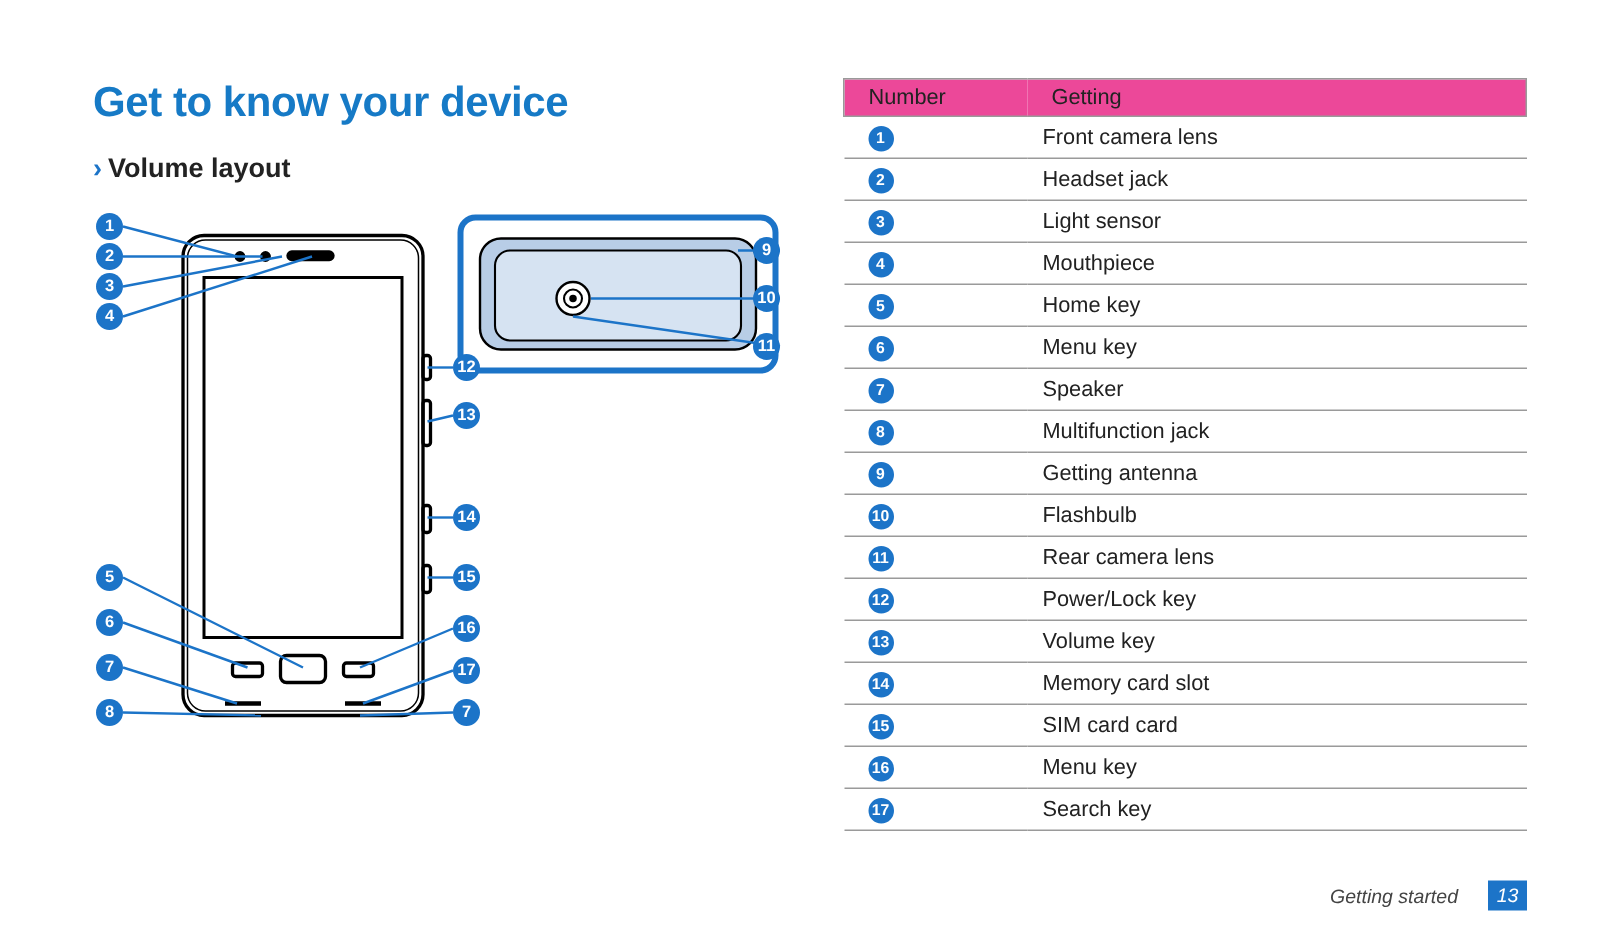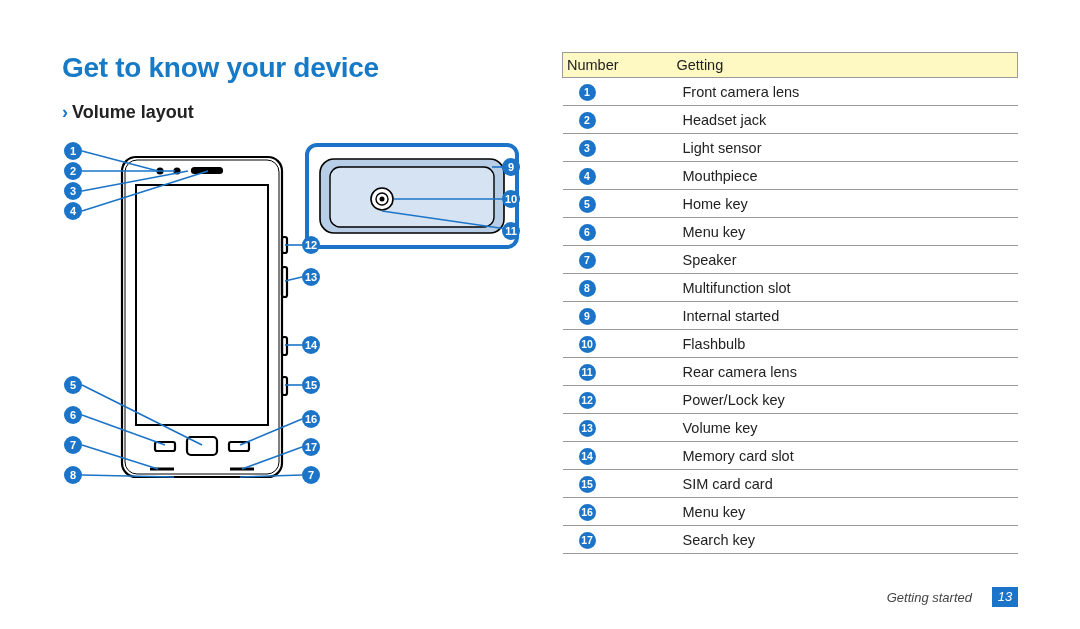--- a/index.html
+++ b/index.html
@@ -76,25 +76,25 @@
   }
   
   table.parts {
     width: 100%;
     border-collapse: collapse;
     font-size: 14.5px;
   }
   table.parts th {
     text-align:left;
     font-weight:400;
-    background:#fef9c3;
+    background:#ec4899;
     border:1px solid #9a9a9a;
     border-left:none;
     border-right:none;
-    padding:4px 4px;
+    padding:4px 16px;
   }
   table.parts th:first-child {
     border-left:1px solid #9a9a9a;
     width:90px;
   }
   table.parts th:last-child {
     border-right:1px solid #9a9a9a;
   }
   table.parts td {
     border-bottom:1px solid #9a9a9a;
@@ -276,25 +276,25 @@
           <tr>
             <td class="num"><span class="num-circle">6</span></td>
             <td>Menu key</td>
           </tr>
           <tr>
             <td class="num"><span class="num-circle">7</span></td>
             <td>Speaker</td>
           </tr>
           <tr>
             <td class="num"><span class="num-circle">8</span></td>
-            <td>Multifunction slot</td>
+            <td>Multifunction jack</td>
           </tr>
           <tr>
             <td class="num"><span class="num-circle">9</span></td>
-            <td>Internal started</td>
+            <td>Getting antenna</td>
           </tr>
           <tr>
             <td class="num"><span class="num-circle">10</span></td>
             <td>Flashbulb</td>
           </tr>
           <tr>
             <td class="num"><span class="num-circle">11</span></td>
             <td>Rear camera lens</td>
           </tr>
           <tr>

